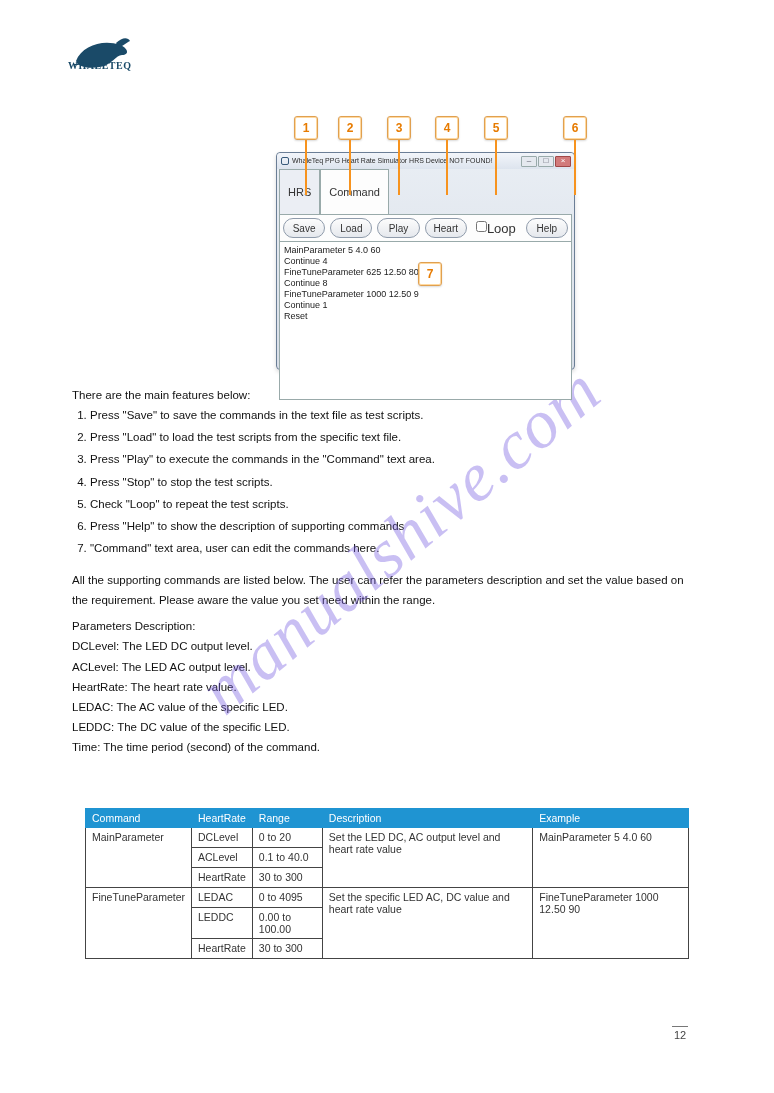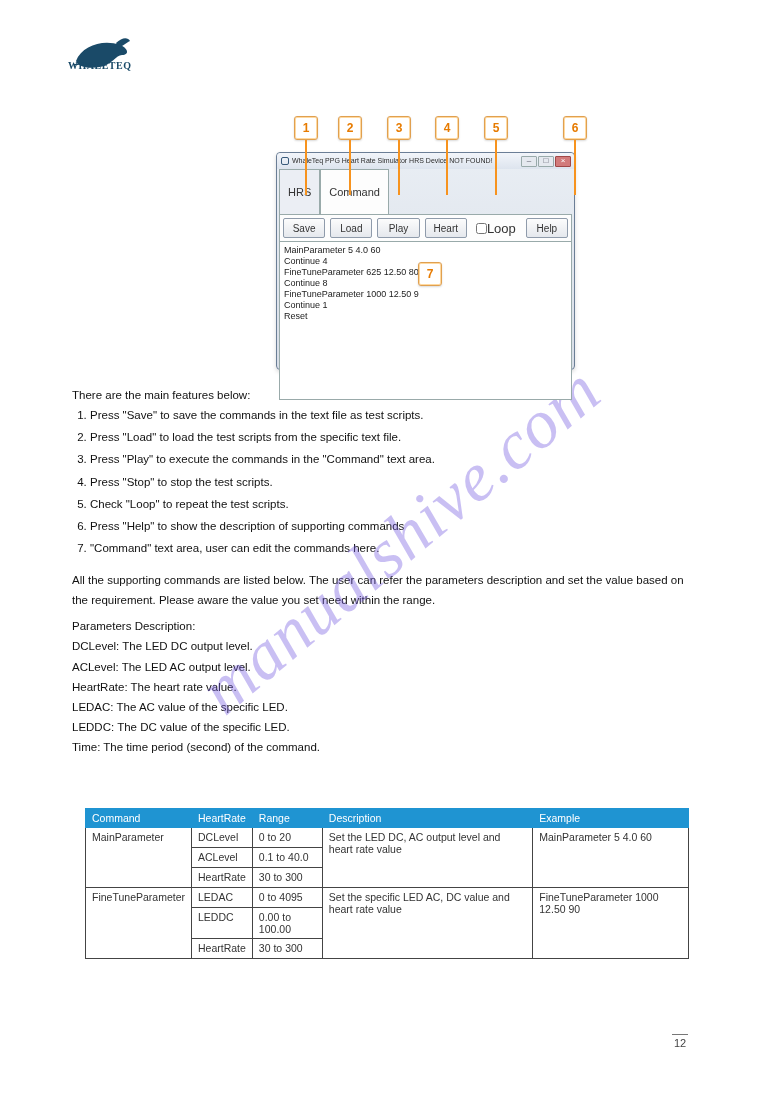--- a/index.html
+++ b/index.html
@@ -67,25 +67,25 @@
     border-bottom: none;
   }
   .tab.active { background:#fdfdfd; font-weight: normal; }
   .toolbar {
     margin: 0 2px; background:#fdfdfd; border:1px solid #9aa;
     padding: 3px 3px; display:flex; gap:5px; align-items:center;
   }
   .tb-btn {
     width:44px; height:20px; font-size:10px;
     background: linear-gradient(#fcfcfc,#e5e8ed);
-    border:1px solid #8f9bab; border-radius:2px;
+    border:1px solid #8f9bab; border-radius:10px;
     display:flex;align-items:center;justify-content:center;
     color:#333;
   }
-  .loop { display:flex; align-items:center; gap:0; font-size:13px; margin-left:4px;}
+  .loop { display:flex; align-items:flex-start; gap:0; font-size:13px; margin-left:4px;}
   .loop input { width:11px; height:11px; }
   .toolbar .spacer { flex:1; }
   .textwrap { margin:0 2px 2px 2px; border:1px solid #9aa; border-top:none; height: 158px; background:#fff; }
   .cmdtext {
     width:100%; height:100%; padding:3px 4px;
     font-family: Arial, sans-serif; font-size: 9px; line-height:11px;
     border:none; resize:none; overflow:auto; white-space:pre;
     color:#222; background:#fff;
   }
   
@@ -100,21 +100,21 @@
   
   .tbl-wrap { position:absolute; top: 808px; left: 85px; right: 85px; }
   .tbl { width: 100%; border-collapse: collapse; font-size: 10.5px; }
   .tbl th {
     background: #1f94d2; color: #fff; font-weight: normal;
     border: 1px solid #1f94d2; padding: 3px 6px; text-align:left;
   }
   .tbl td { border: 1px solid #444; padding: 3px 6px; vertical-align: top; }
   .tbl .tight td { height: 20px; }
   
-  .pgnum { position:absolute; bottom: 44px; right: 86px; font-size: 11px; color:#444; border-top:1px solid #777; padding-top:2px; width:16px; text-align:center;}
+  .pgnum { position:absolute; bottom: 52px; right: 86px; font-size: 11px; color:#444; border-top:1px solid #777; padding-top:2px; width:16px; text-align:center;}
   
   .watermark {
     position: absolute;
     top: 160px; left: 80px; width: 640px; height: 760px;
     pointer-events: none; z-index: 5;
     display:flex; align-items:center; justify-content:center;
     font-family: Georgia, "Times New Roman", serif;
     font-size: 69px; letter-spacing: 1px;
     color: rgba(112, 86, 224, 0.38);
     transform: rotate(-40deg);

